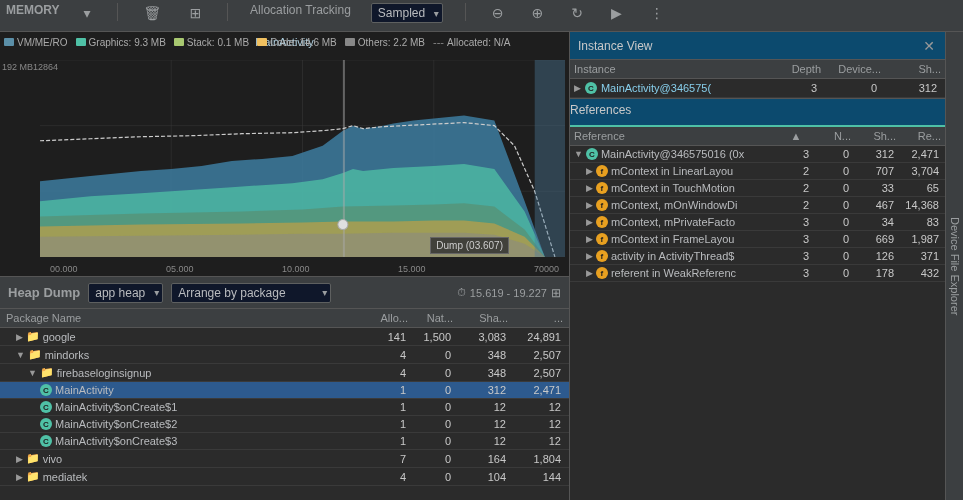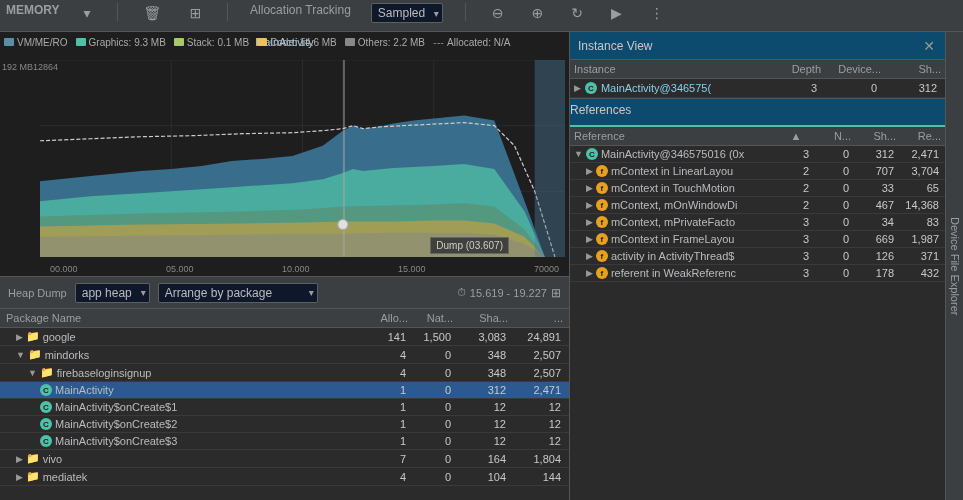--- a/index.html
+++ b/index.html
@@ -167,21 +167,22 @@
       border-bottom: 1px solid #555;
       padding: 4px 8px;
       display: flex;
       align-items: center;
       gap: 8px;
       height: 32px;
       flex-shrink: 0;
     }
     .heap-bar-label {
       color: #9b9ea0;
-      font-size: 11px;
+      font-size: 13px;
+      font-weight: bold;
     }
     .time-range {
       margin-left: auto;
       font-size: 11px;
       color: #9b9ea0;
       display: flex;
       align-items: center;
       gap: 4px;
     }
     .filter-icon { font-size: 12px; color: #9b9ea0; }

